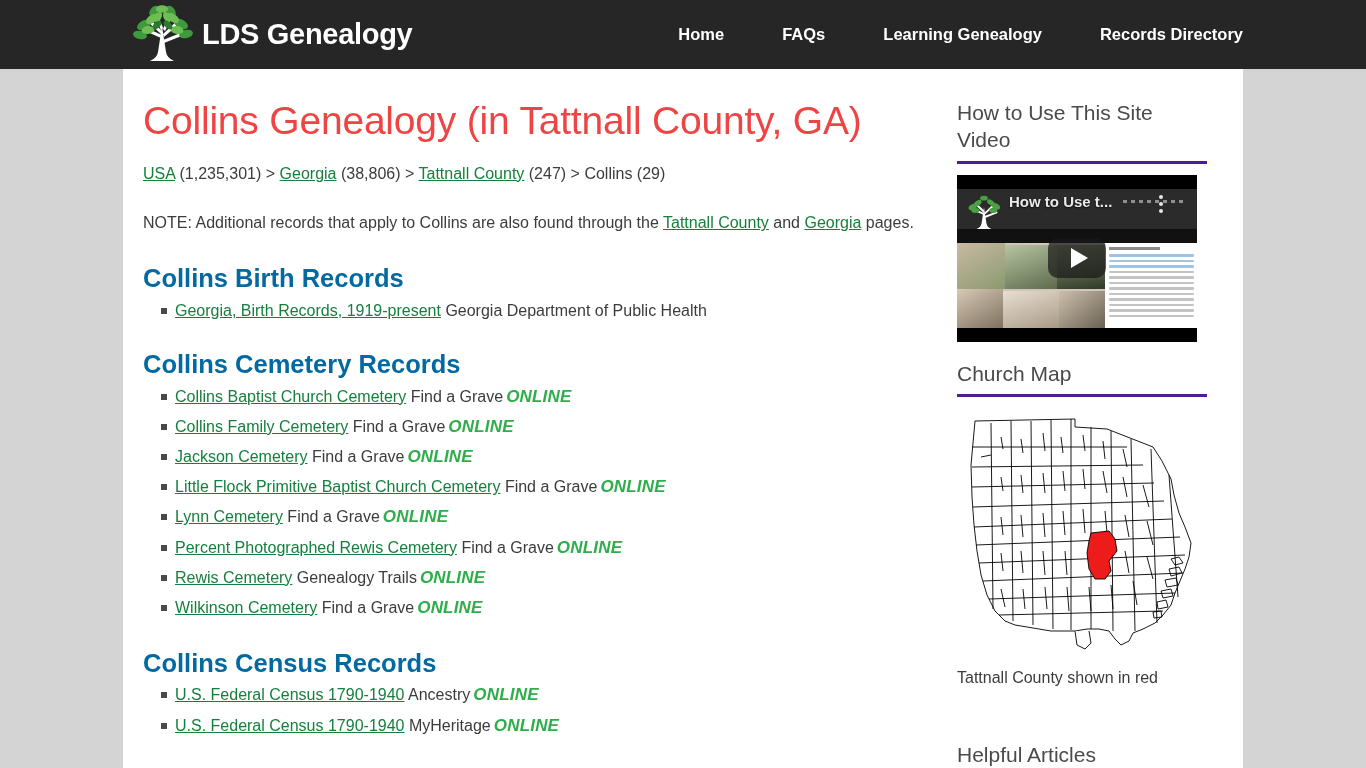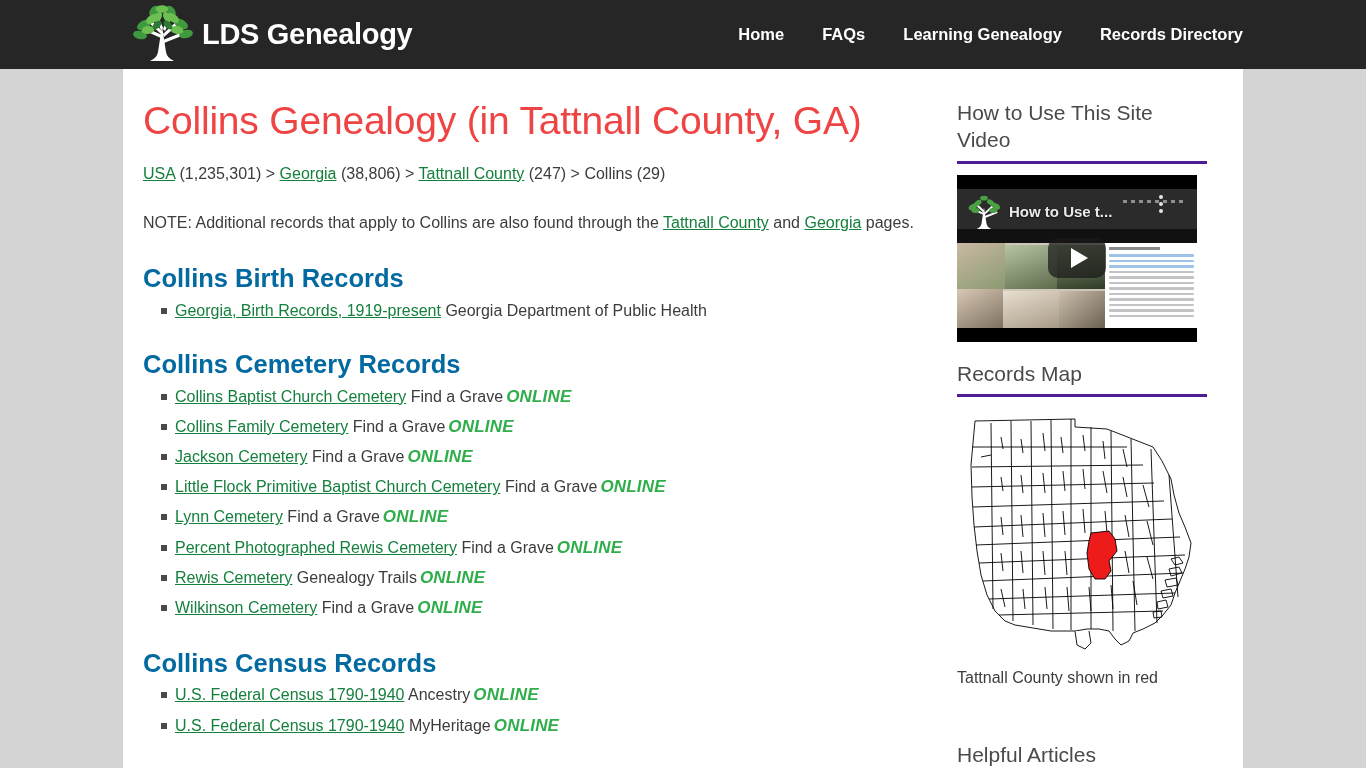--- a/index.html
+++ b/index.html
@@ -34,21 +34,21 @@
     font-size: 29px;
     font-weight: bold;
     letter-spacing: -0.3px;
     line-height: 1;
   }
   .main-nav {
     position: absolute;
     right: 123px;
     display: flex;
     align-items: center;
-    gap: 38px;
+    gap: 58px;
   }
   .nav-link {
     color: #ffffff;
     font-size: 16.5px;
     font-weight: bold;
     text-decoration: none;
     white-space: nowrap;
   }
 
   
@@ -194,21 +194,21 @@
   .ph3 { left:100px; top:2px; width:48px; height:44px; background:linear-gradient(170deg,#8fa07a,#2f3a27); }
   .ph4 { left:0; top:46px; width:46px; height:39px; background:linear-gradient(150deg,#d8c9b5,#7e7160); }
   .ph5 { left:46px; top:48px; width:56px; height:37px; background:linear-gradient(160deg,#e8dfd2,#a89a86); }
   .ph6 { left:102px; top:48px; width:46px; height:37px; background:linear-gradient(140deg,#cdbfae,#6b6253); }
   .vid-text { flex: 1; padding: 4px 3px 0 4px; }
   .vt-line { height: 2.5px; background: #c3c3c3; margin-bottom: 3px; border-radius: 1px; }
   .vt-line.blue { background: #9ec3e6; }
   .vt-head { height: 3.5px; width: 60%; background: #8a8a8a; margin-bottom: 4px; }
   .vid-title {
     position: absolute;
-    left: 52px; top: 28px;
+    left: 52px; top: 18px;
     color: #e9e9e9;
     font-size: 15px;
     font-weight: bold;
     text-shadow: 0 1px 2px rgba(0,0,0,.8);
     white-space: nowrap;
   }
   .kebab { position: absolute; right: 34px; top: 20px; }
   .kebab i {
     display:block; width:4px; height:4px; border-radius:50%;
     background:#e5e5e5; margin-bottom:3px;
@@ -393,21 +393,21 @@
         <div class="kebab">
             <i></i>
             <i></i>
             <i></i>
           </div>
         <div class="play-btn">
           <div class="play-tri"></div>
         </div>
       </div>
 
-      <h3 class="side-title" style="margin-top:18px;">Records Map</h3>
+      <h3 class="side-title" style="margin-top:18px;">Church Map</h3>
 
       <div class="map-wrap">
         <svg width="240" height="248" viewBox="0 0 240 248">
           <g fill="#ffffff" stroke="#000000" stroke-width="0.9">
 
             <path d="M18 12 L118 10 L118 18 L150 20 L196 38 L205 52 L214 70 L217 86 L222 104
                      L228 118 L234 134 L232 148 L228 160 L223 172 L218 184 L214 196 L206 206
                      L198 214 L186 220 L176 224 L172 232 L164 236 L158 230 L152 222 L142 220
                      L130 220 L118 222 L106 222 L94 222 L82 220 L70 218 L58 216 L48 212
                      L38 202 L30 186 L24 166 L20 142 L17 116 L15 88 L14 56 Z"></path>

